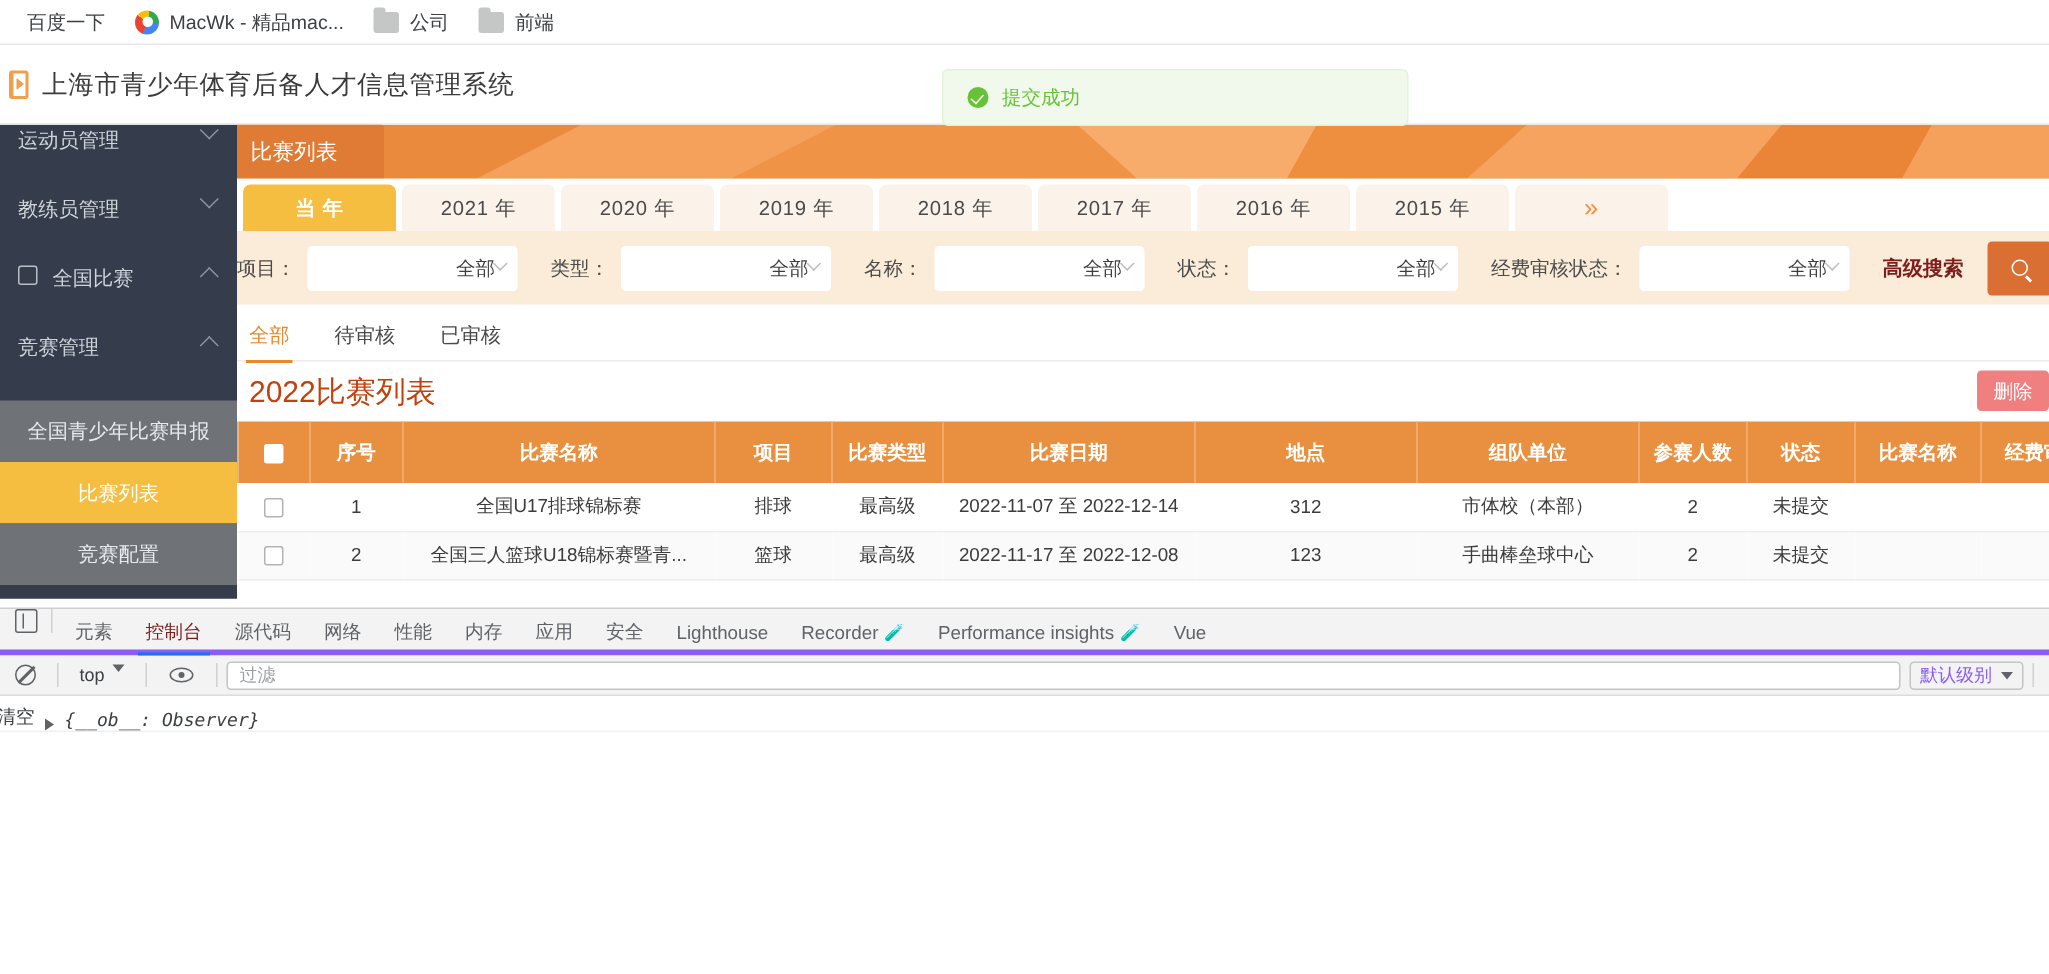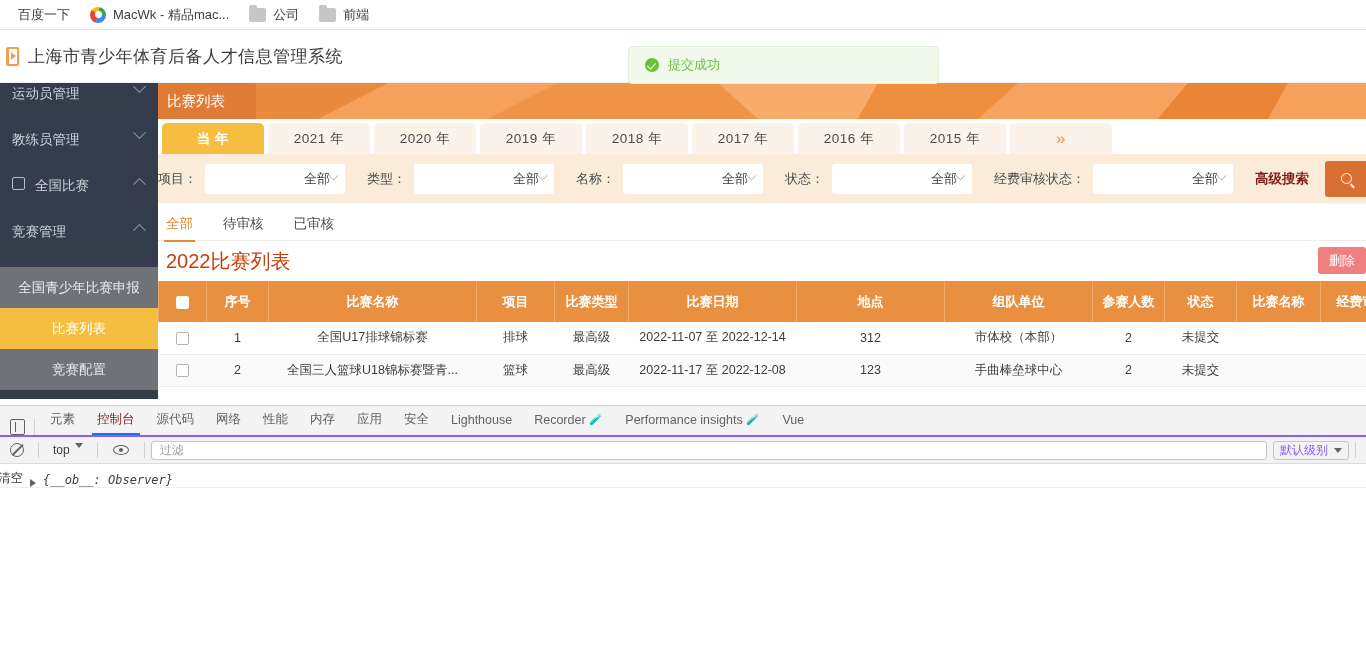--- a/index.html
+++ b/index.html
@@ -213,22 +213,22 @@
   }
   .cbx.hdr { border-color: #ffffff; background: #fff; }
 
   
   .devtools {
     position: absolute; left: 0; top: 405px; width: 1366px; height: 244px;
     background: #fff; border-top: 1px solid #cfcfcf;
     font-family: "Liberation Sans", "DejaVu Sans", sans-serif;
   }
   .dt-tabbar {
-    height: 31px; background: #f3f3f3; border-bottom: 2px solid #8b5cf6;
-    display: flex; align-items: flex-end; padding-left: 6px; gap: 0;
+    height: 31px; background: #f3f3f3; border-bottom: 4px solid #8b5cf6;
+    display: flex; align-items: flex-start; padding-left: 6px; gap: 0;
   }
   .dt-inspect {
     width: 15px; height: 16px; border: 1.4px solid #5f6368; border-radius: 2px;
     position: relative; margin: 0 9px 0 4px; flex: none;
   }
   .dt-inspect::after {
     content: ""; position: absolute; left: 4px; top: 2px; bottom: 2px;
     width: 1.4px; background: #5f6368;
   }
   .dt-sep { width: 1px; height: 16px; background: #d0d0d0; margin-right: 4px; }

